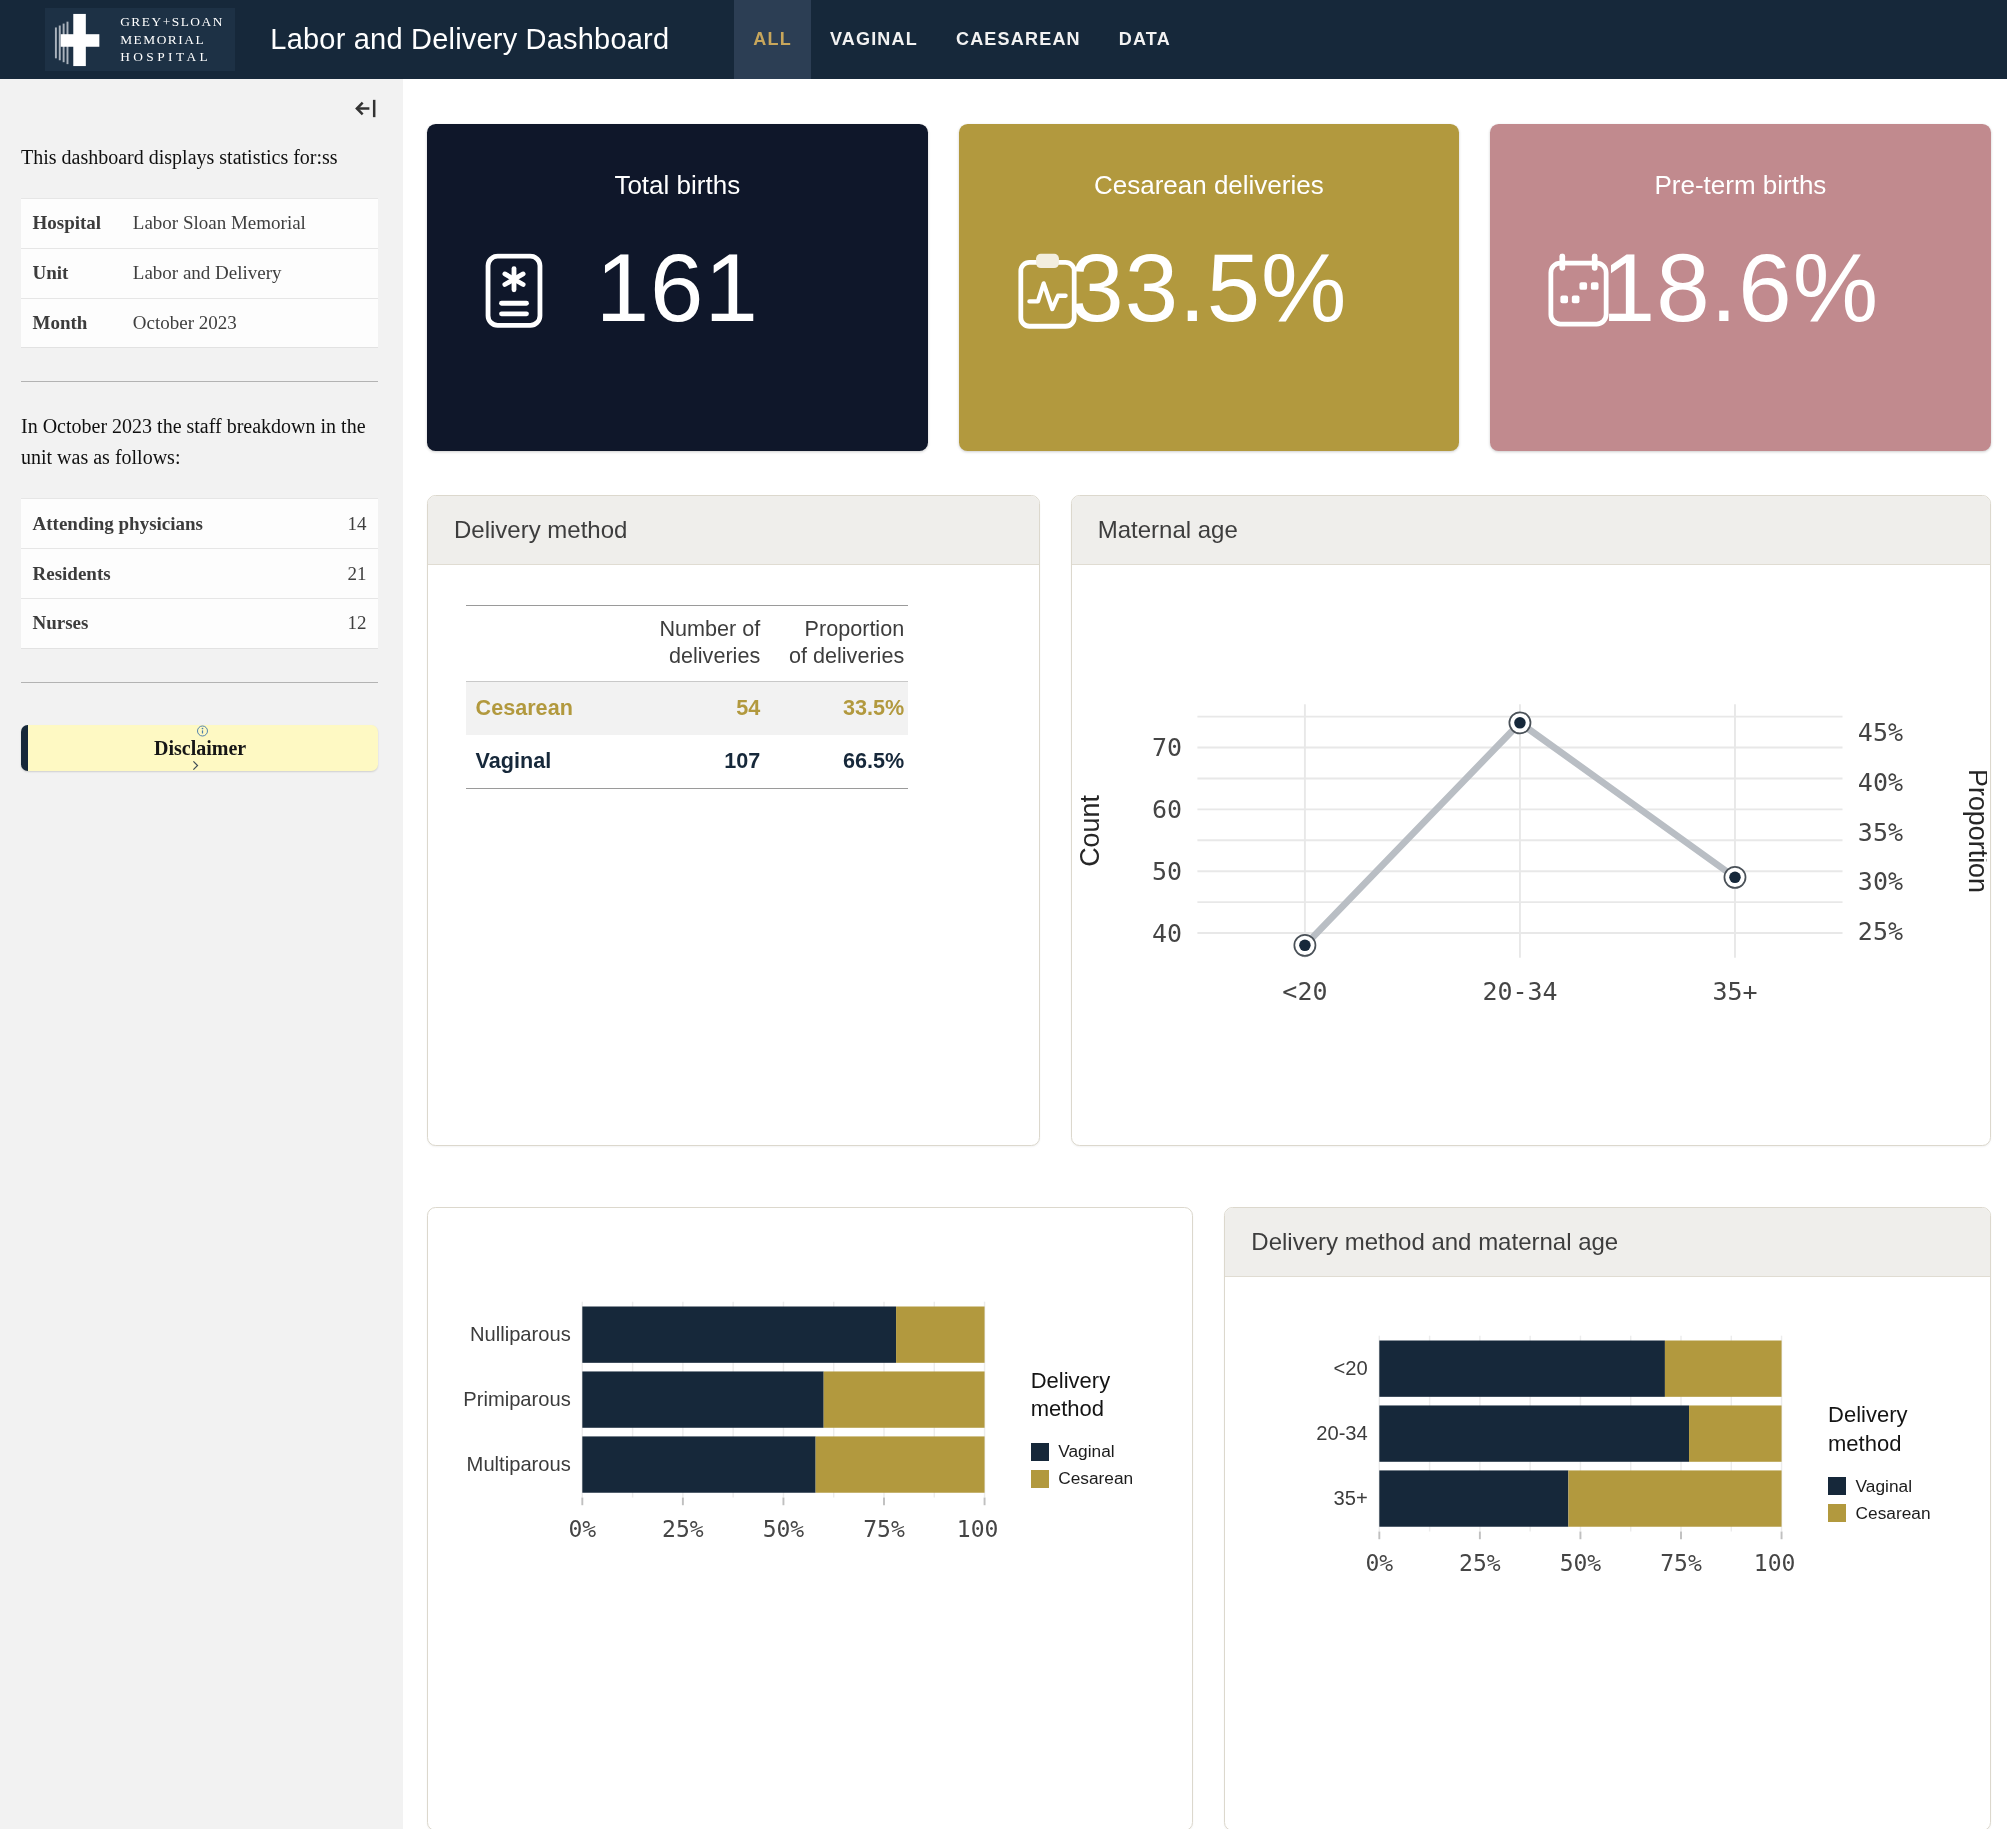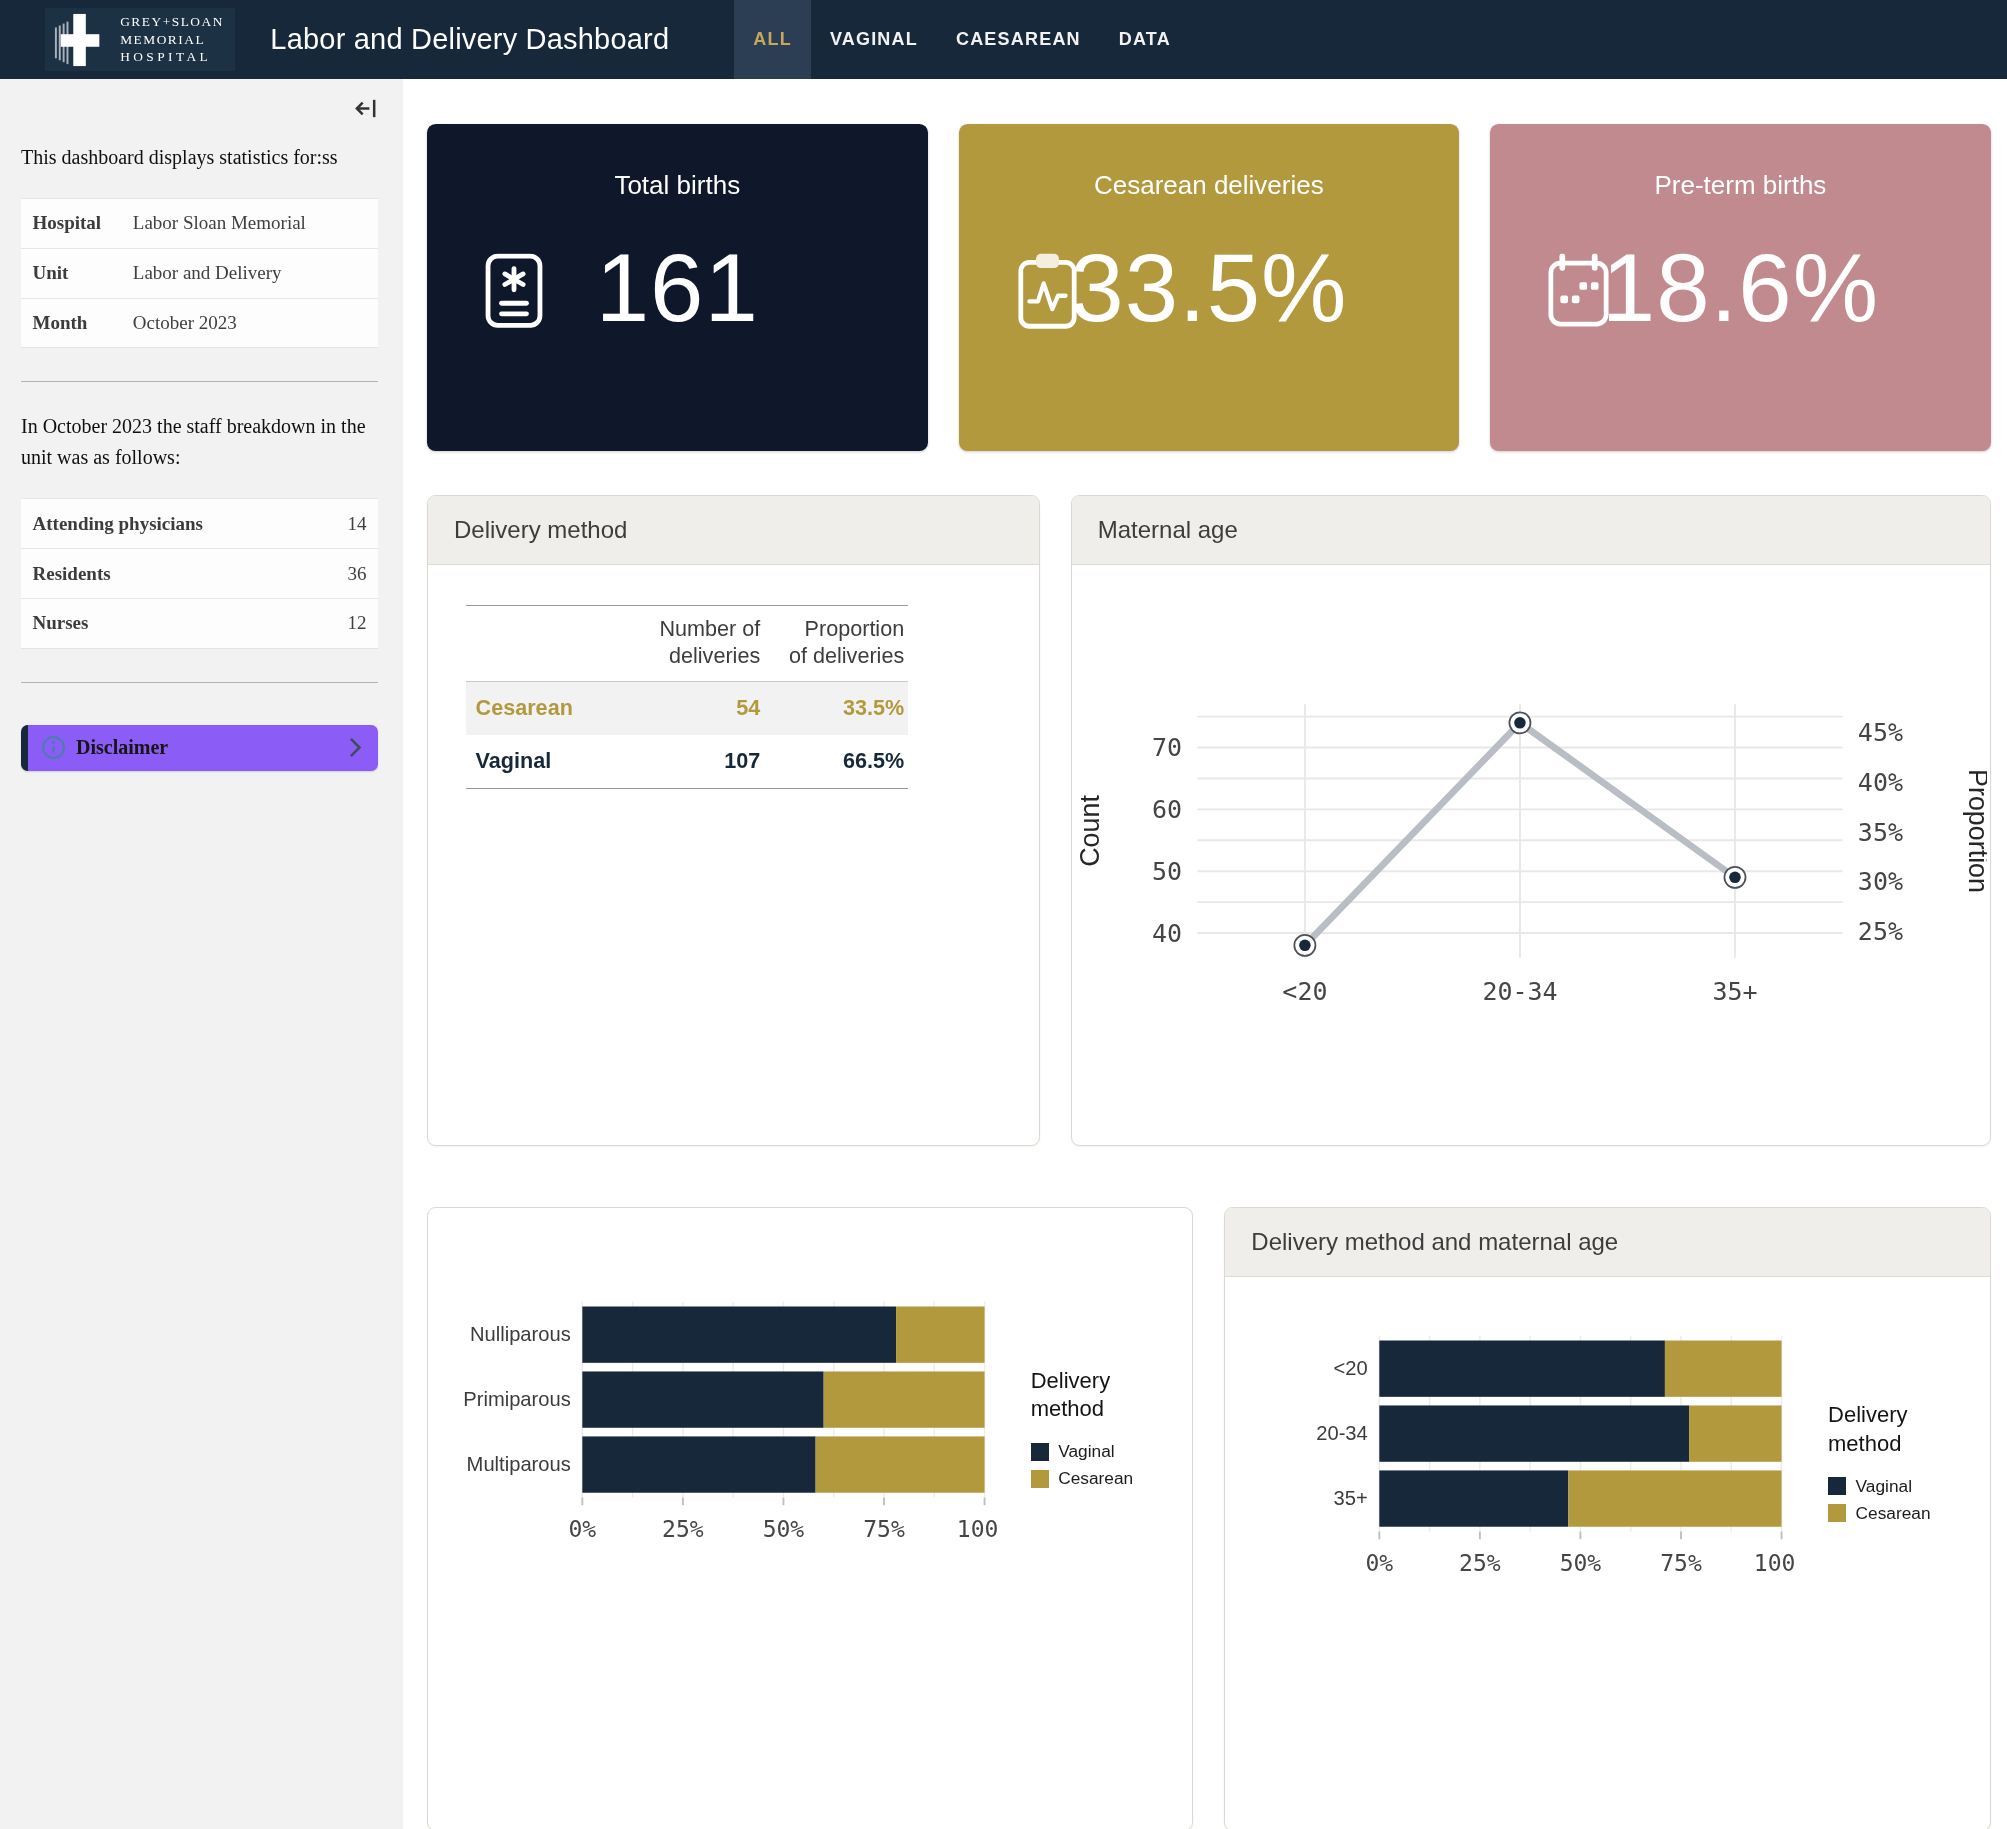--- a/index.html
+++ b/index.html
@@ -23,22 +23,22 @@
   .collapse-btn { position:absolute; top:17.3px; right:23px; background:none; border:none; cursor:pointer; }
   .sidebar p { font-size:20px; color:#101010; line-height:1.55; margin:40px 0 25px 0; }
   .sidebar p.staff-intro { margin-top:29px; }
   table.side-table { width:100%; border-collapse:collapse; background:#fdfdfd; font-size:19px; color:#333;
     border-bottom:1px solid #e2e2e2; }
   table.side-table tr { border-top:1px solid #e6e6e6; }
   table.side-table th { text-align:left; font-weight:700; color:#3c3c3c; padding:13.4px 7.7px 13.4px 11.5px; width:108px; }
   table.side-table td { padding:13.4px 11.5px 13.4px 3.8px; color:#3f3f3f; }
   table.side-table td.num { text-align:right; }
   .divider { border:none; border-top:1.4px solid #b3b3b3; margin:33px 0 0 0; }
-  .disclaimer { margin-top:42px; height:46px; background:#8b5cf6; border-radius:6.7px; display:flex; align-items:center;
-    padding:0 15.4px 0 0; cursor:pointer; border-left:7.7px solid #16283a; box-shadow:0 1px 1.9px rgba(0,0,0,.15); }
+  .disclaimer { margin-top:42px; height:46px; background:#fef9c3; border-radius:6.7px; display:flex; align-items:center;
+    padding:0 15.4px 0 0; cursor:pointer; border-left:7.7px solid #16283a; box-shadow:0 1px 1.9px rgba(0,0,0,.15);flex-direction:column; }
   .disclaimer .d-label { font-size:20px; font-weight:700; color:#161616; margin-left:9.6px; flex:1; }
   .disclaimer svg.info { margin-left:13.4px; }
 
   
   .main { flex:1; background:#fff; padding:45px 17.3px 0 24px; }
   .vb-row { display:grid; grid-template-columns:1fr 1fr 1fr; gap:31px; }
   .value-box { height:327px; border-radius:8.6px; color:#fff; position:relative; box-shadow:0 1px 2.9px rgba(0,0,0,.2); }
   .vb-title { text-align:center; padding-top:46px; font-size:26px; font-weight:500; }
   .vb-body { position:absolute; inset:0; display:flex; align-items:center; justify-content:center; }
   .vb-icon { position:absolute; left:58px; top:50%; transform:translateY(-44%); }
@@ -135,21 +135,21 @@
     <p class="staff-intro">In October 2023 the staff breakdown in the unit was as follows:</p>
 
     <table class="side-table">
       <tbody>
           <tr>
         <th style="width:auto">Attending physicians</th>
         <td class="num">14</td>
       </tr>
       <tr>
         <th style="width:auto">Residents</th>
-        <td class="num">36</td>
+        <td class="num">21</td>
       </tr>
       <tr>
         <th style="width:auto">Nurses</th>
         <td class="num">12</td>
       </tr>
     </tbody>
       </table>
 
     <hr class="divider">
 

